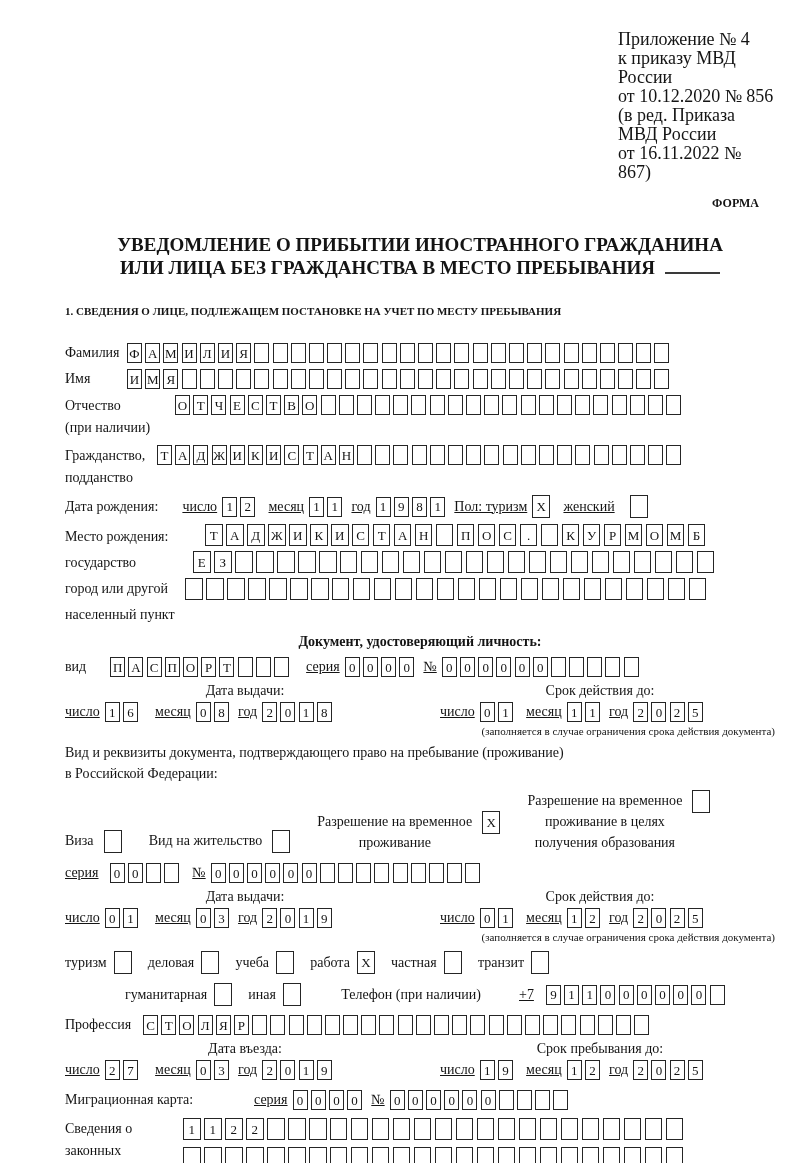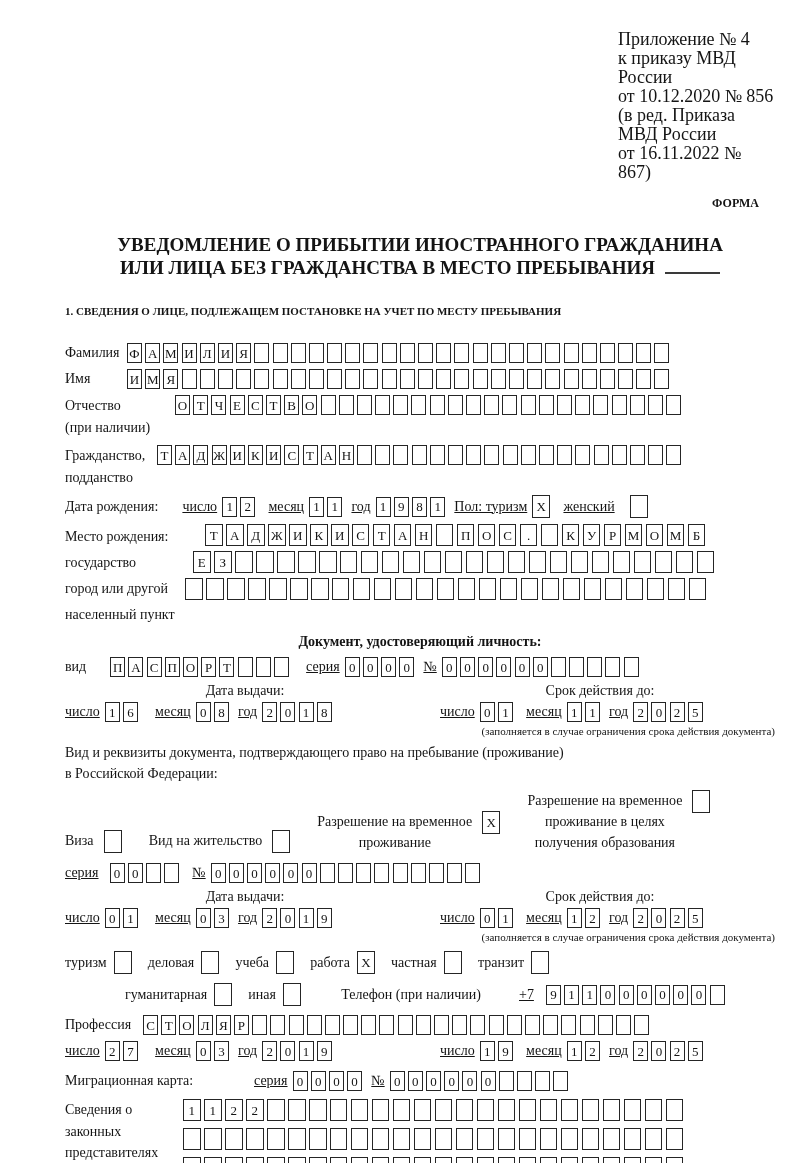--- a/index.html
+++ b/index.html
@@ -690,20 +690,24 @@
           <span class="cell"></span>
           <span class="cell"></span>
           <span class="cell"></span>
           <span class="cell"></span>
           <span class="cell"></span>
           <span class="cell"></span>
           <span class="cell"></span>
         </span>
     </div>
 
+    <div class="dhead">
+      <span class="hl">Дата въезда:</span>
+      <span class="hr">Срок пребывания до:</span>
+    </div>
     <div class="dpair" style="margin-bottom:10px;">
       <div class="col-l">
         <span class="dg-lbl">число</span>
         <span class="cells">
             <span class="cell">2</span>
             <span class="cell">7</span>
           </span>
         <span class="gap14"></span>
         <span class="dg-lbl">месяц</span>
         <span class="cells">

